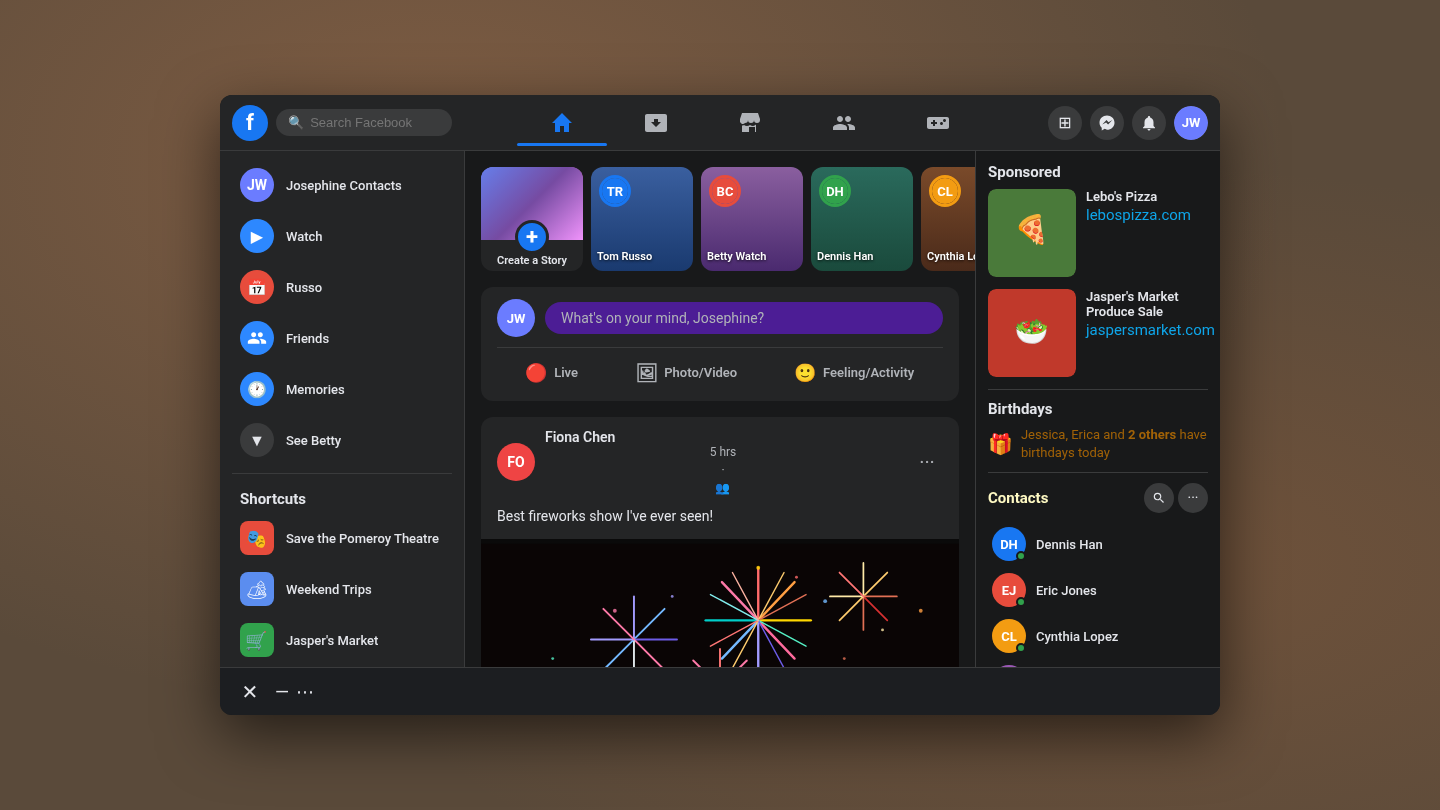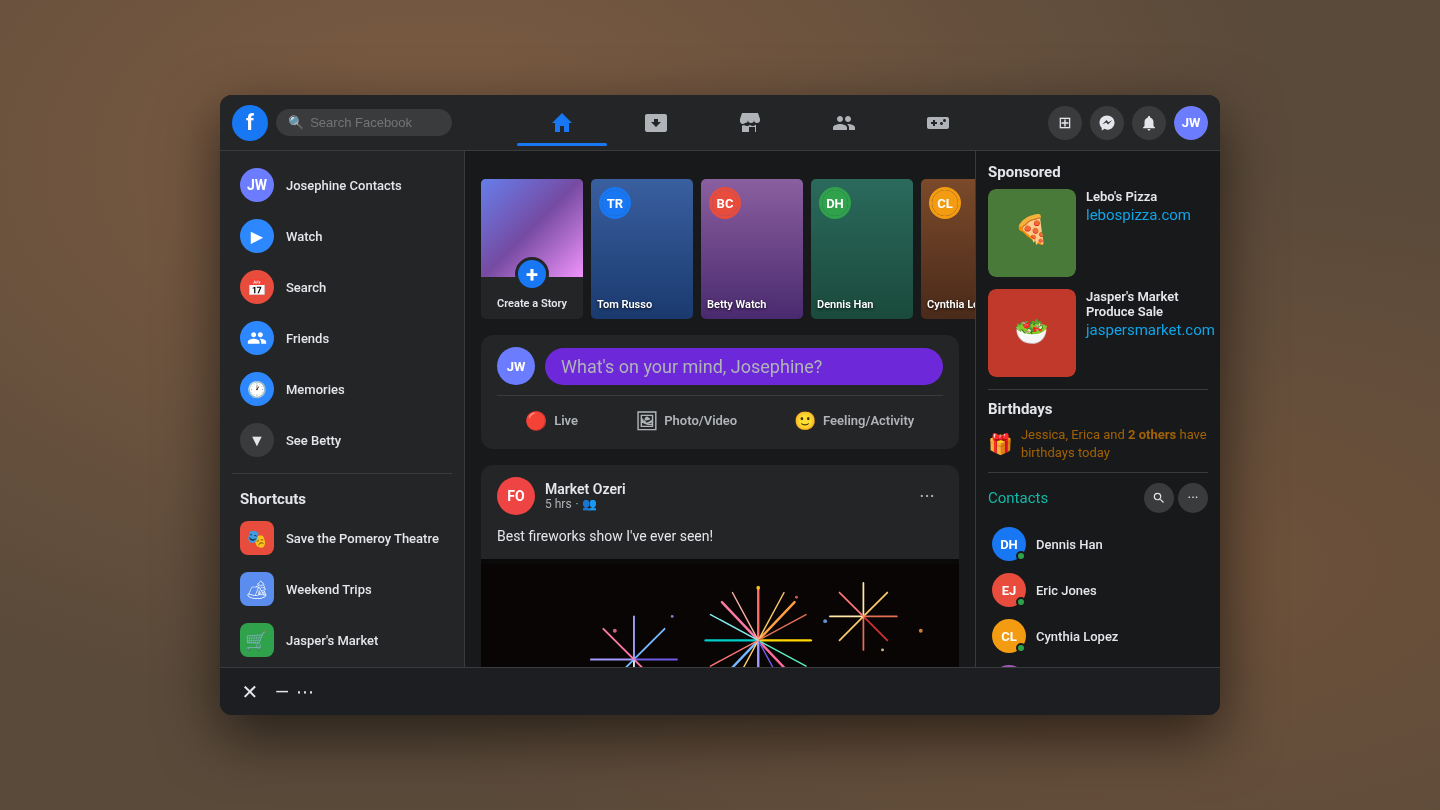--- a/index.html
+++ b/index.html
@@ -226,28 +226,27 @@
 
     
     .stories-row {
       display: flex;
       gap: 8px;
       margin-bottom: 16px;
       align-items: stretch;
     }
     .story-card {
       width: 102px;
-      height: 140px;
-      border-radius: 5px;
+      height: 104px;
+      border-radius: 12px;
       overflow: hidden;
       position: relative;
       cursor: pointer;
       flex-shrink: 0;
       background: #3a3b3c;
-      margin-top: 12px;
     }
     .story-label {
       position: absolute;
       bottom: 8px;
       left: 6px;
       right: 6px;
       color: white;
       font-size: 11px;
       font-weight: 600;
       text-shadow: 0 1px 3px rgba(0,0,0,0.8);
@@ -309,25 +308,25 @@
     }
     .post-avatar {
       width: 38px;
       height: 38px;
       border-radius: 50%;
       background: #555;
       flex-shrink: 0;
     }
     .post-input-fake {
       flex: 1;
-      background: #6d28d9;
+      background: #4c1d95;
       border-radius: 20px;
       padding: 8px 16px;
       color: #b0b3b8;
-      font-size: 18px;
+      font-size: 14px;
       cursor: pointer;
     }
     .post-box-divider { height: 1px; background: #3a3b3c; margin: 8px 0; }
     .post-actions {
       display: flex;
       justify-content: space-around;
     }
     .post-action-btn {
       display: flex;
       align-items: center;
@@ -365,20 +364,21 @@
       color: #e4e6eb;
       font-size: 14px;
       font-weight: 600;
     }
     .post-meta {
       color: #b0b3b8;
       font-size: 12px;
       display: flex;
       align-items: center;
       gap: 4px;
+      flex-direction: column;
     }
     .post-more-btn {
       width: 32px;
       height: 32px;
       border-radius: 50%;
       display: flex;
       align-items: center;
       justify-content: center;
       cursor: pointer;
       color: #b0b3b8;
@@ -455,23 +455,23 @@
       font-size: 13px;
       line-height: 1.4;
     }
     .birthday-text strong { font-weight: 700; }
     .contacts-header {
       display: flex;
       align-items: center;
       margin-bottom: 8px;
     }
     .contacts-title {
-      color: #14b8a6;
+      color: #fef9c3;
       font-size: 15px;
-      font-weight: 400;
+      font-weight: 700;
       flex: 1;
     }
     .contacts-icons { display: flex; gap: 4px; }
     .contact-icon-btn {
       width: 30px;
       height: 30px;
       border-radius: 50%;
       background: #3a3b3c;
       display: flex;
       align-items: center;
@@ -646,21 +646,21 @@
         <div class="sidebar-item-icon" style="background:#2d88ff;">
           <span style="color:white;">▶</span>
         </div>
         <span class="sidebar-item-text">Watch</span>
       </div>
 
       <div class="sidebar-item">
         <div class="sidebar-item-icon" style="background:#e74c3c;">
           <span style="color:white;">📅</span>
         </div>
-        <span class="sidebar-item-text">Search</span>
+        <span class="sidebar-item-text">Russo</span>
       </div>
 
       <div class="sidebar-item">
         <div class="sidebar-item-icon" style="background:#2d88ff;">
           <svg width="20" height="20" viewBox="0 0 24 24" fill="white">
               <path d="M16 11c1.66 0 2.99-1.34 2.99-3S17.66 5 16 5c-1.66 0-3 1.34-3 3s1.34 3 3 3zm-8 0c1.66 0 2.99-1.34 2.99-3S9.66 5 8 5C6.34 5 5 6.34 5 8s1.34 3 3 3zm0 2c-2.33 0-7 1.17-7 3.5V19h14v-2.5c0-2.33-4.67-3.5-7-3.5zm8 0c-.29 0-.62.02-.97.05 1.16.84 1.97 1.97 1.97 3.45V19h6v-2.5c0-2.33-4.67-3.5-7-3.5z"></path>
             </svg>
         </div>
         <span class="sidebar-item-text">Friends</span>
       </div>
@@ -780,21 +780,21 @@
             <span class="action-icon">🙂</span>
             <span>Feeling/Activity</span>
           </div>
         </div>
       </div>
 
       <div class="feed-post">
         <div class="post-header">
           <div class="post-user-avatar" style="background:#ef4444;display:flex;align-items:center;justify-content:center;color:white;font-weight:bold;font-size:14px;">FO</div>
           <div class="post-user-info">
-            <div class="post-username">Market Ozeri</div>
+            <div class="post-username">Fiona Chen</div>
             <div class="post-meta">
               <span>5 hrs</span>
               <span> · </span>
               <span>👥</span>
             </div>
           </div>
           <div class="post-more-btn">···</div>
         </div>
         <div class="post-text">Best fireworks show I've ever seen!</div>
         <div class="post-image">

